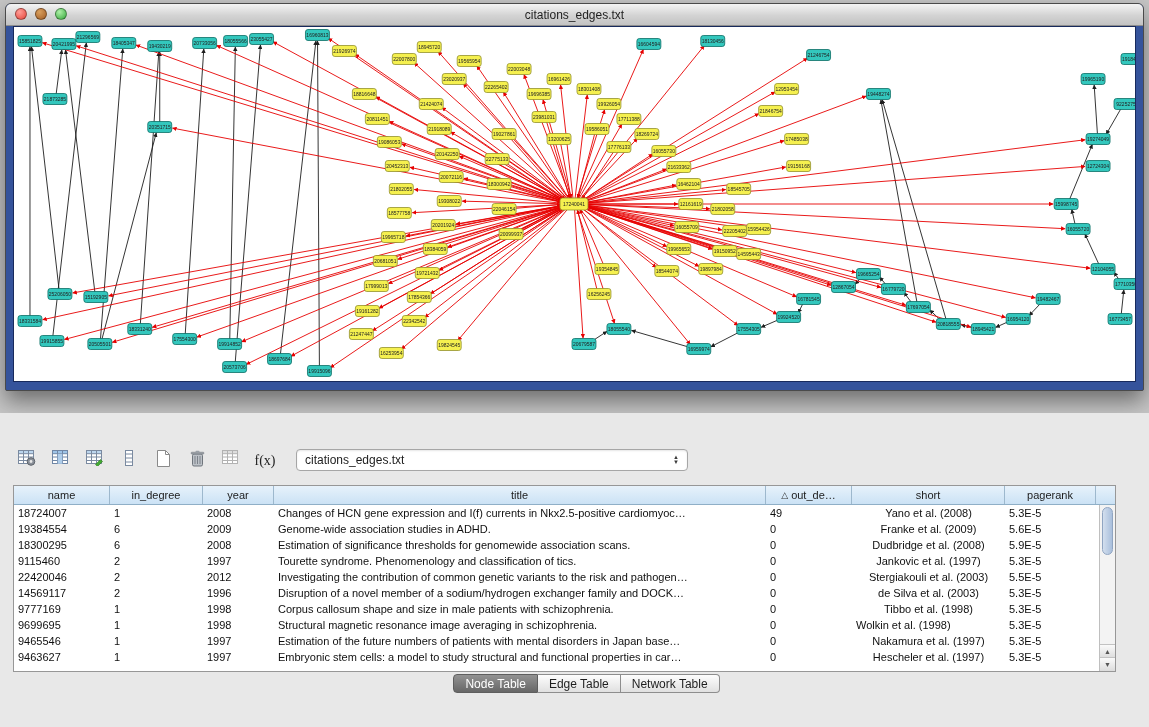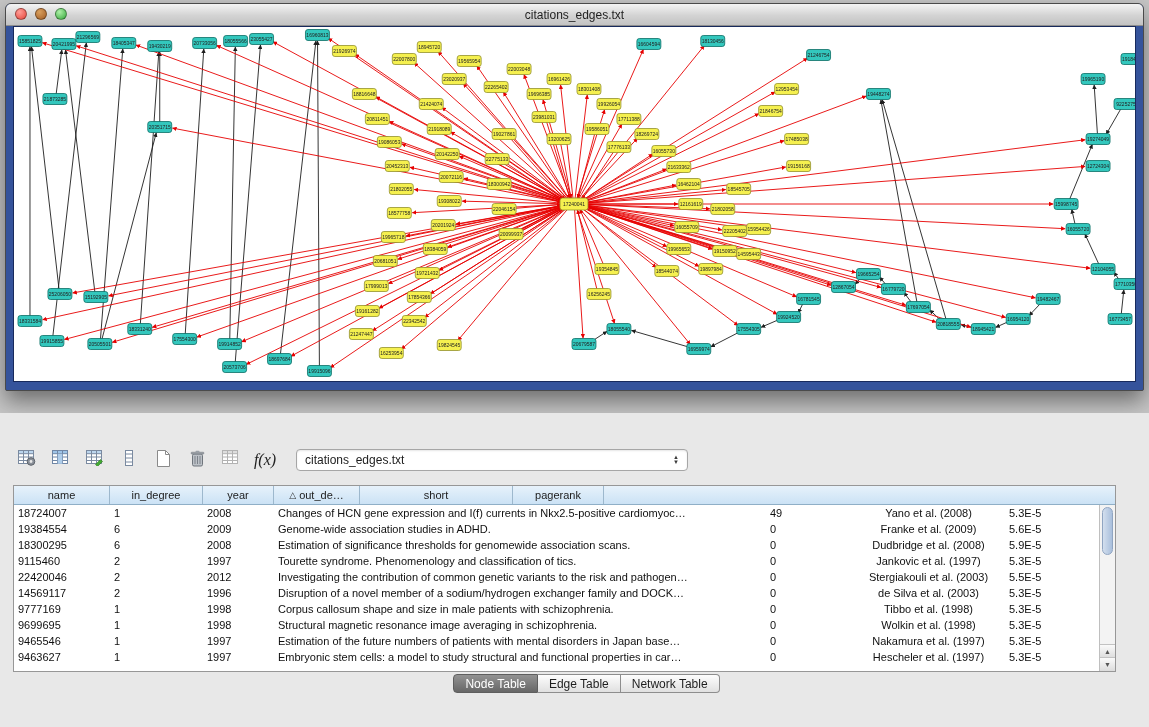--- a/index.html
+++ b/index.html
@@ -39,21 +39,21 @@
     display:flex;align-items:center;margin-top:37px;
   }
   #panel-title{font-size:11px;color:#303030;margin-left:13px;flex:1;}
   .panel-header-icons{display:flex;align-items:center;gap:12px;margin-right:12px;}
   .ph-close{font-size:12px;font-weight:bold;color:#333;line-height:12px;cursor:default;}
   
   #panel-body{position:absolute;left:0;top:413px;width:100%;height:314px;background:#e8e8e8;}
   .toolbar{position:absolute;left:12px;top:32px;height:30px;display:flex;align-items:center;}
   #toolbtns{display:flex;align-items:center;gap:4px;}
   .tool-btn{width:30px;height:27px;display:flex;align-items:center;justify-content:center;border-radius:4px;}
-  .fx{font-family:"Liberation Serif",serif;font-style:italic;font-size:16px;color:#222;}
+  .fx{font-family:"Liberation Serif",serif;font-size:14px;color:#222;}
   .combo{
     margin-left:16px;width:392px;height:22px;background:#fff;
     border:1px solid #a6a6a6;border-radius:4px;display:flex;align-items:center;
     font-size:12px;color:#1d1d1d;padding:0 8px;box-sizing:border-box;
     box-shadow:inset 0 1px 2px rgba(0,0,0,.10);
   }
   .combo .arrows{margin-left:auto;font-size:6px;line-height:5px;color:#3a3a3a;text-align:center;}
   
   .table-wrap{
     position:absolute;left:13px;top:72px;width:1103px;height:187px;
@@ -820,20 +820,23 @@
     <div class="thead" id="thead">
         <div class="th" style="width: 96px;">
           <span>name</span>
         </div>
         <div class="th" style="width: 93px;">
           <span>in_degree</span>
         </div>
         <div class="th" style="width: 71px;">
           <span>year</span>
         </div>
+        <div class="th" style="width: 492px;">
+          <span>title</span>
+        </div>
         <div class="th" style="width: 86px;">
           <span class="sort">△</span>
           <span>out_de…</span>
         </div>
         <div class="th" style="width: 153px;">
           <span>short</span>
         </div>
         <div class="th" style="width: 91px;">
           <span>pagerank</span>
         </div>
@@ -902,21 +905,21 @@
           <div class="td" style="width: 86px; text-align: left;">0</div>
           <div class="td" style="width: 153px; text-align: center;">Tibbo et al. (1998)</div>
           <div class="td" style="width: 91px; text-align: left;">5.3E-5</div>
         </div>
         <div class="tr">
           <div class="td" style="width: 96px; text-align: left;">9699695</div>
           <div class="td" style="width: 93px; text-align: left;">1</div>
           <div class="td" style="width: 71px; text-align: left;">1998</div>
           <div class="td" style="width: 492px; text-align: left;">Structural magnetic resonance image averaging in schizophrenia.</div>
           <div class="td" style="width: 86px; text-align: left;">0</div>
-          <div class="td" style="width: 153px; text-align: center;">Wolkin et al. (1998)</div>
+          <div class="td" style="width: 153px; text-align: left;">Wolkin et al. (1998)</div>
           <div class="td" style="width: 91px; text-align: left;">5.3E-5</div>
         </div>
         <div class="tr">
           <div class="td" style="width: 96px; text-align: left;">9465546</div>
           <div class="td" style="width: 93px; text-align: left;">1</div>
           <div class="td" style="width: 71px; text-align: left;">1997</div>
           <div class="td" style="width: 492px; text-align: left;">Estimation of the future numbers of patients with mental disorders in Japan base…</div>
           <div class="td" style="width: 86px; text-align: left;">0</div>
           <div class="td" style="width: 153px; text-align: center;">Nakamura et al. (1997)</div>
           <div class="td" style="width: 91px; text-align: left;">5.3E-5</div>

